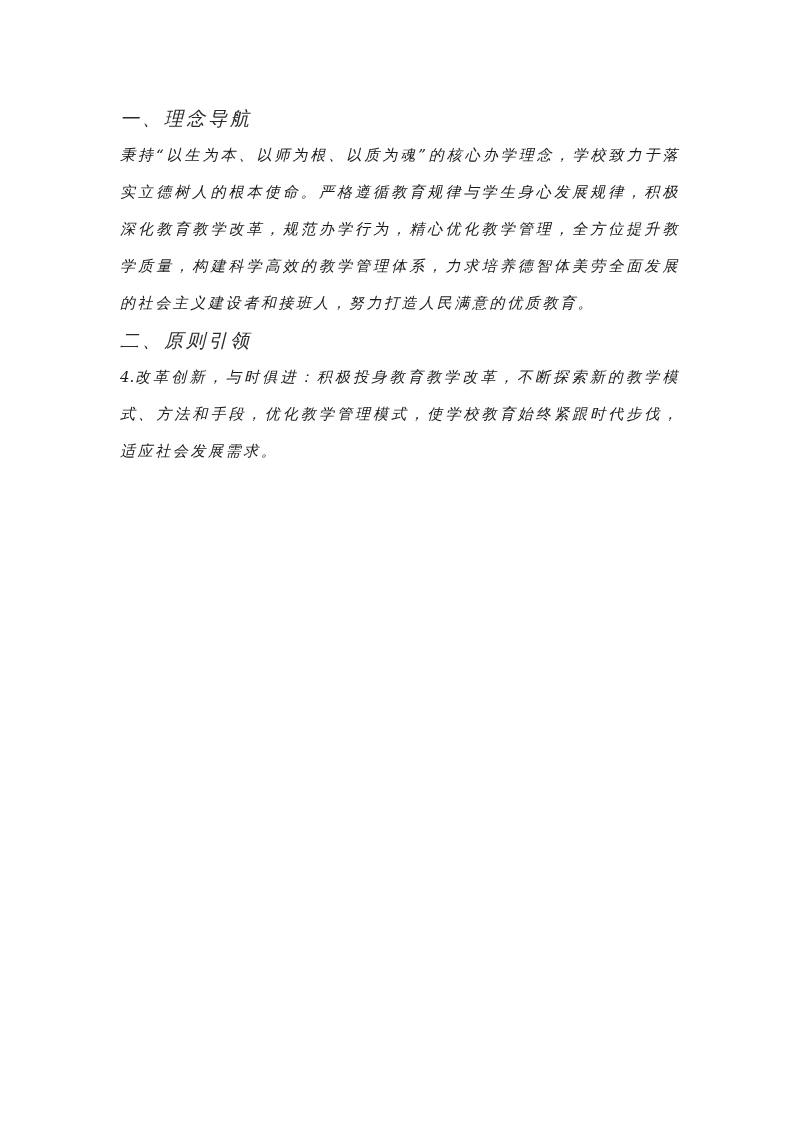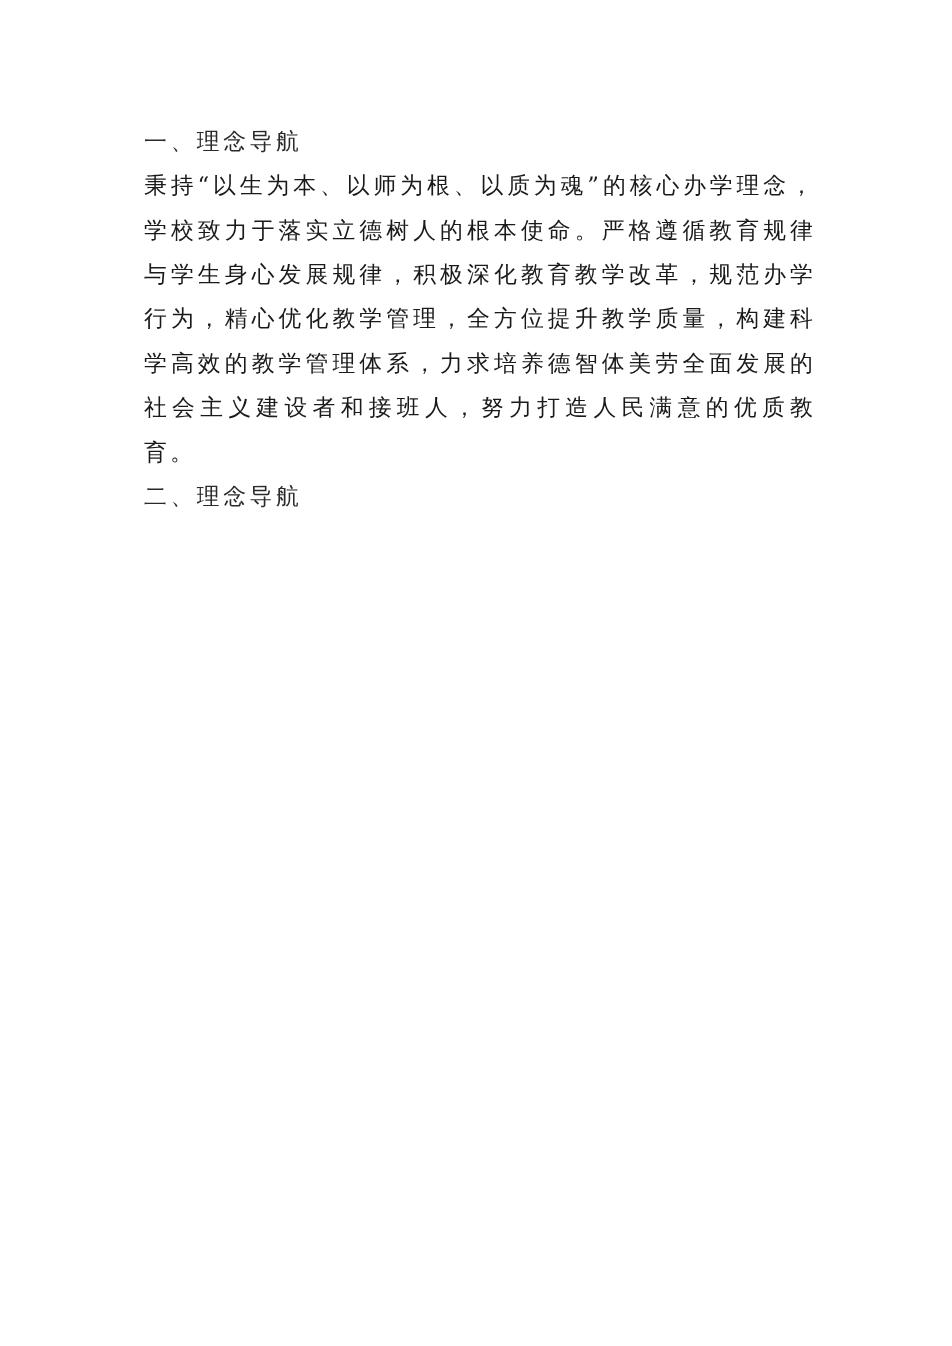--- a/index.html
+++ b/index.html
@@ -13,24 +13,25 @@
       position: relative;
       overflow: hidden;
       font-family: "DejaVu Serif", "Liberation Serif", serif;
       color: #1a1a1a;
     }
     .page {
       position: absolute;
       left: 120px;
       top: 100px;
       width: 560px;
+      font-style: italic;
     }
     .para {
       margin: 0;
-      font-size: 19px;
+      font-size: 15px;
       line-height: 37px;
       letter-spacing: 2.6px;
       text-align: justify;
       text-justify: inter-ideograph;
       word-break: break-all;
     }
     .heading {
       margin: 0;
       font-size: 19px;
       line-height: 37px;
@@ -42,19 +43,20 @@
       letter-spacing: 0;
     }
   </style>
 </head>
 <body>
 
 <div class="page">
   <h2 class="heading">一、理念导航</h2>
   <p class="para">秉持“以生为本、以师为根、以质为魂”的核心办学理念，学校致力于落实立德树人的根本使命。严格遵循教育规律与学生身心发展规律，积极深化教育教学改革，规范办学行为，精心优化教学管理，全方位提升教学质量，构建科学高效的教学管理体系，力求培养德智体美劳全面发展的社会主义建设者和接班人，努力打造人民满意的优质教育。</p>
 
-  <h2 class="heading">二、理念导航</h2>
+  <h2 class="heading">二、原则引领</h2>
 
 
 
 
+  <p class="para"><span class="item-num">4.</span><span>改革创新，与时俱进：积极投身教育教学改革，不断探索新的教学模式、方法和手段，优化教学管理模式，使学校教育始终紧跟时代步伐，适应社会发展需求。</span></p>
 
 </div>
 
 </body></html>

